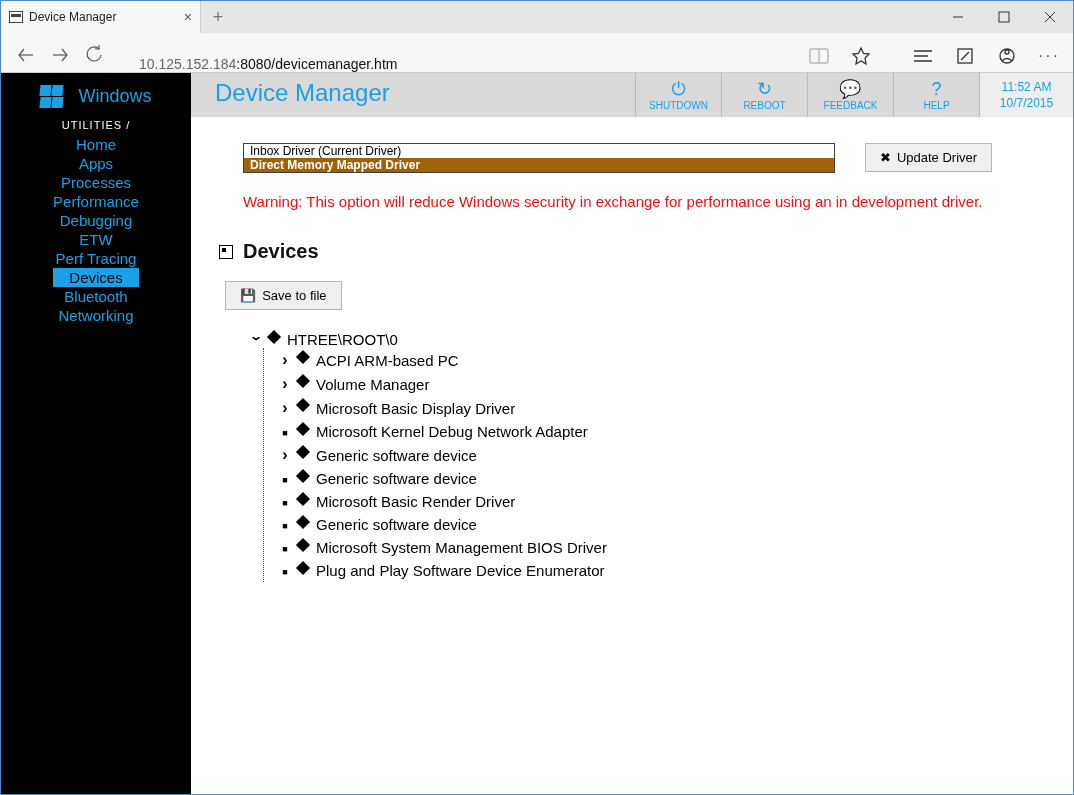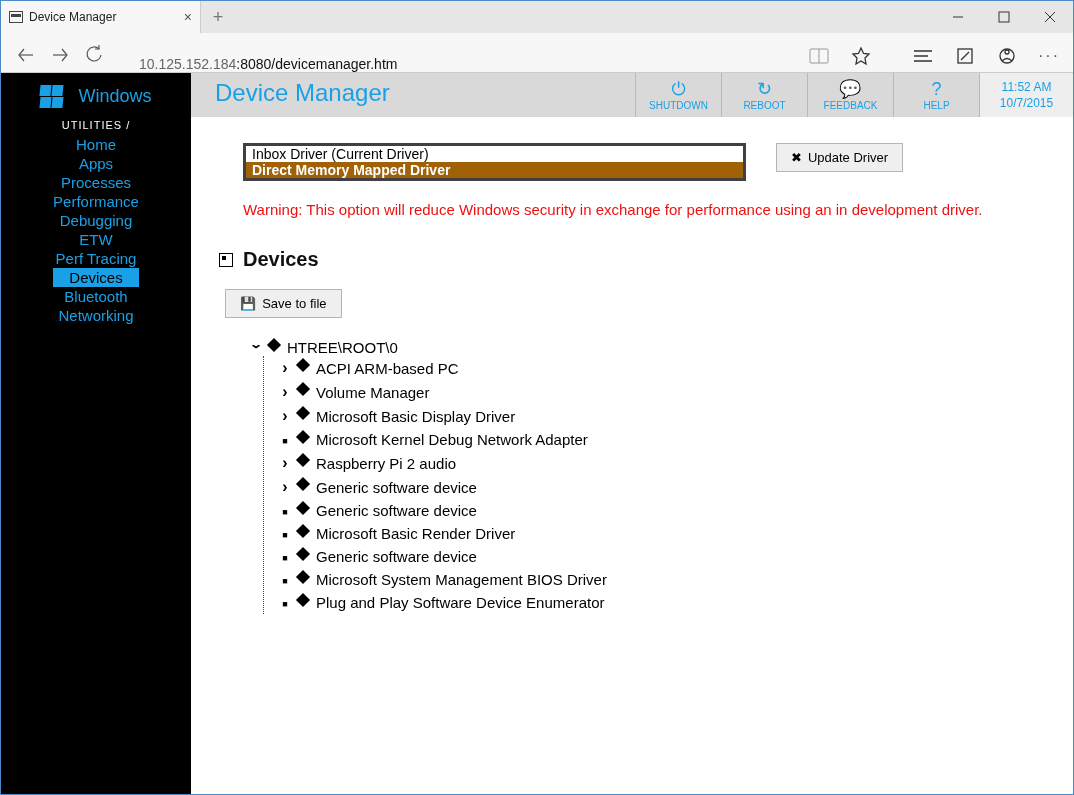--- a/index.html
+++ b/index.html
@@ -41,21 +41,21 @@
   .topbtn{ width:86px; border-left:1px solid #b8b8b8; display:flex; flex-direction:column; align-items:center; justify-content:center; color:#1aa0e6; font-size:10px; cursor:pointer; gap:2px;}
   .topbtn .bi{ font-size:18px; line-height:18px;}
   .topbtn.dt{ background:#eee; width:94px; font-size:12px; cursor:default;}
   .body{ flex:1; overflow:auto; padding:26px 28px;}
   .sect{ display:flex; align-items:center; gap:10px; font-size:20px; font-weight:600; color:#111; margin-bottom:18px;}
   .sect .sico{ width:18px; height:14px; border:1px solid #000; position:relative;}
   .sect .sico:before{content:"";position:absolute;left:1px;right:1px;top:2px;height:4px;background:#000;}
   .sect2 .sico{ width:14px; height:14px; border:1px solid #000;}
   .sect2 .sico:before{content:"";position:absolute;left:2px;top:2px;width:4px;height:4px;background:#000;}
   .driver-row{ display:flex; align-items:flex-start; gap:30px; margin-left:24px;}
-  .listbox{ width:503px; border:3px solid #404040; font-size:14px; }
+  .listbox{ width:592px; border:1px solid #404040; font-size:12px; }
   .listbox .opt{ padding:0px 6px; cursor:pointer;}
   .listbox .opt.sel{ background:#a16207; color:#fff; font-weight:600;}
   .btn{ background:#efefef; border:1px solid #b5b5b5; padding:6px 14px; font-size:13px; display:flex; align-items:center; gap:6px; cursor:pointer;}
   .warn{ color:#e11; font-size:15px; margin:20px 0 30px 24px;}
   .save{ margin-left:6px; margin-bottom:18px;}
   .tree{ margin-left:30px; font-size:15px;}
   .tree ul{ list-style:none; margin-left:14px; border-left:1px dotted #444; padding-left:0;}
   .tree>li{ list-style:none;}
   .tree li{ position:relative; padding:3px 0 3px 0; }
   .tree li .row{ display:flex; align-items:center; gap:4px;}
@@ -269,27 +269,20 @@
                 <div class="row">
                   <span class="tg sq"></span>
                   <span class="devico"></span>
                   <span>Microsoft Kernel Debug Network Adapter</span>
                 </div>
               </li>
               <li>
                 <div class="row">
                   <span class="tg chev-r"></span>
                   <span class="devico"></span>
-                  <span>Raspberry Pi 2 audio</span>
-                </div>
-              </li>
-              <li>
-                <div class="row">
-                  <span class="tg chev-r"></span>
-                  <span class="devico"></span>
                   <span>Generic software device</span>
                 </div>
               </li>
               <li>
                 <div class="row">
                   <span class="tg sq"></span>
                   <span class="devico"></span>
                   <span>Generic software device</span>
                 </div>
               </li>

